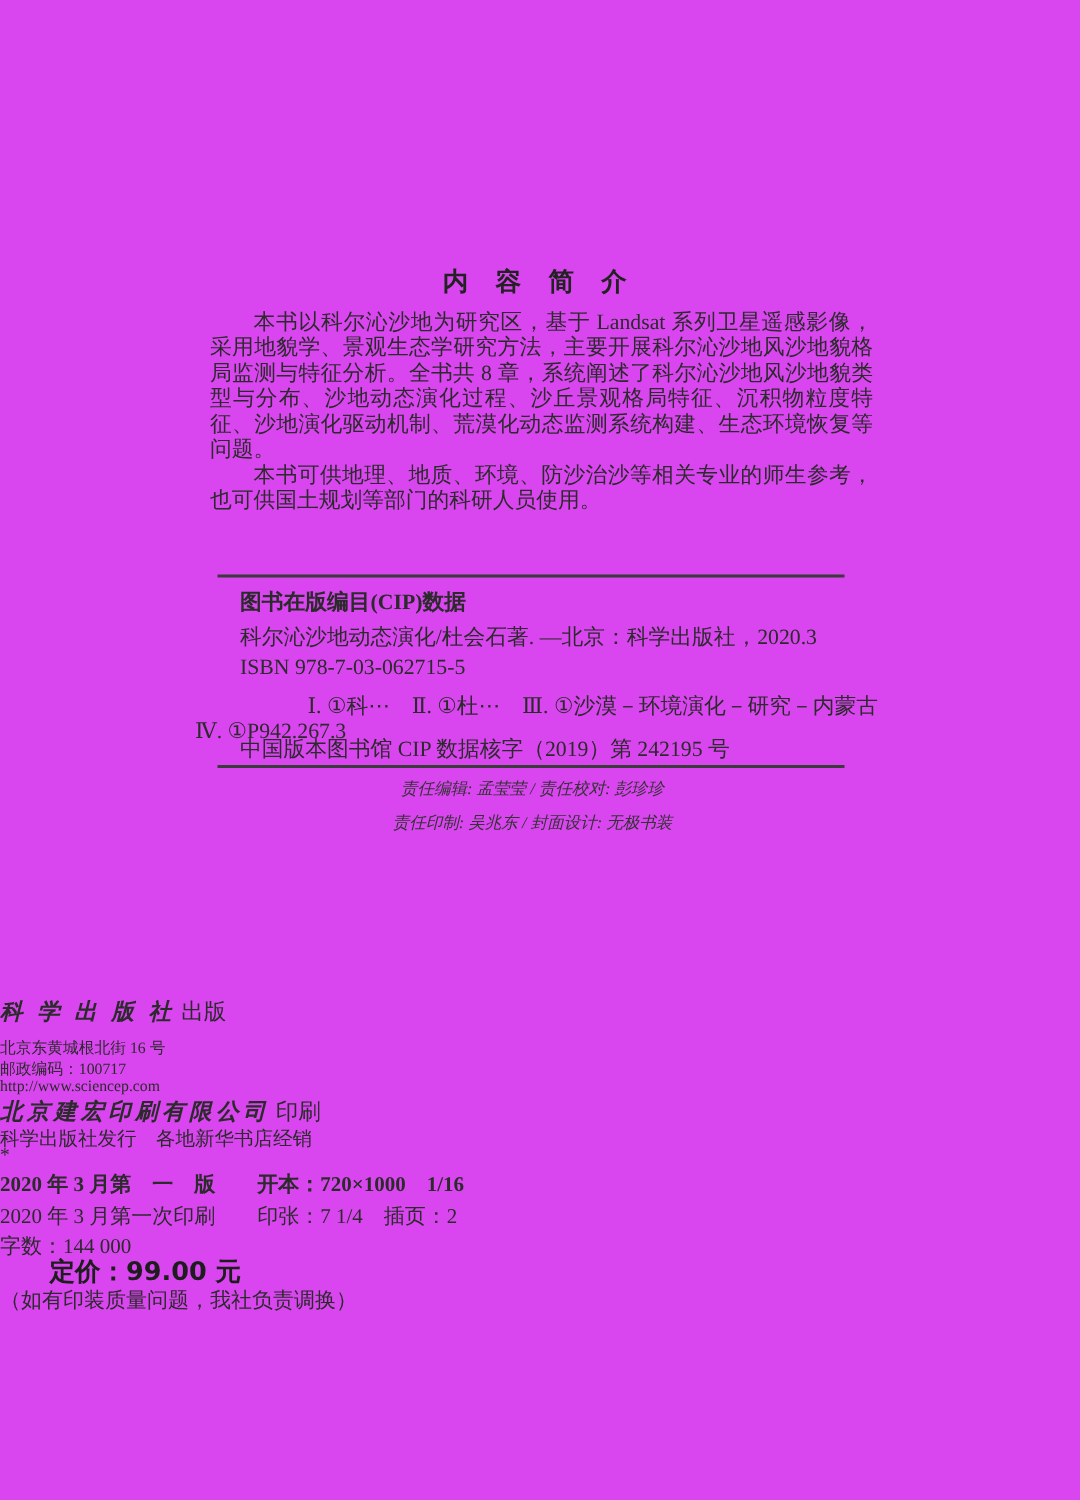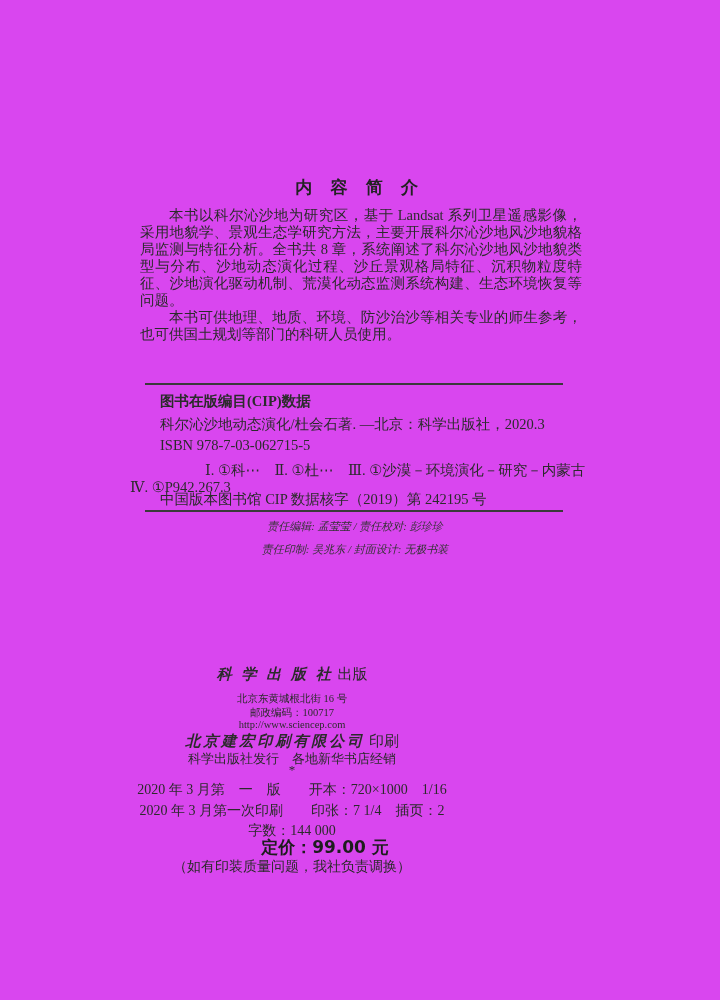--- a/index.html
+++ b/index.html
@@ -57,36 +57,35 @@
     font-size: 11px;
     font-style: italic;
     line-height: 23px;
     color: #333;
   }
 
   
   .col-line {
     position: absolute;
     left: 0; width: 584px;
-    text-align: center;
     white-space: nowrap;
   }
   .calligraphy {
     font-style: italic;
     font-weight: bold;
     letter-spacing: 3px;
   }
   .pub-line   { top: 665px; font-size: 15px; }
   .addr-line  { top: 692px; font-size: 10.5px; }
   .post-line  { top: 706px; font-size: 10.5px; }
   .web-line   { top: 719px; font-size: 10.5px; }
   .print-line { top: 732px; font-size: 15px; }
   .dist-line  { top: 750px; font-size: 13px; }
   .star-line  { top: 762px; font-size: 13px; }
-  .ed-line    { top: 781px; font-size: 14px; }
+  .ed-line    { top: 781px; font-size: 14px; font-weight: bold; }
   .pr2-line   { top: 802px; font-size: 14px; }
   .wc-line    { top: 822px; font-size: 14px; }
   .price-line {
     top: 836px; font-size: 17px;
     font-family: "DejaVu Sans", "Liberation Sans", sans-serif;
     font-weight: bold; color: #1d1d1d; padding-left: 33px;
   }
   .note-line  { top: 858px; font-size: 14px; }
 </style>
 </head>

